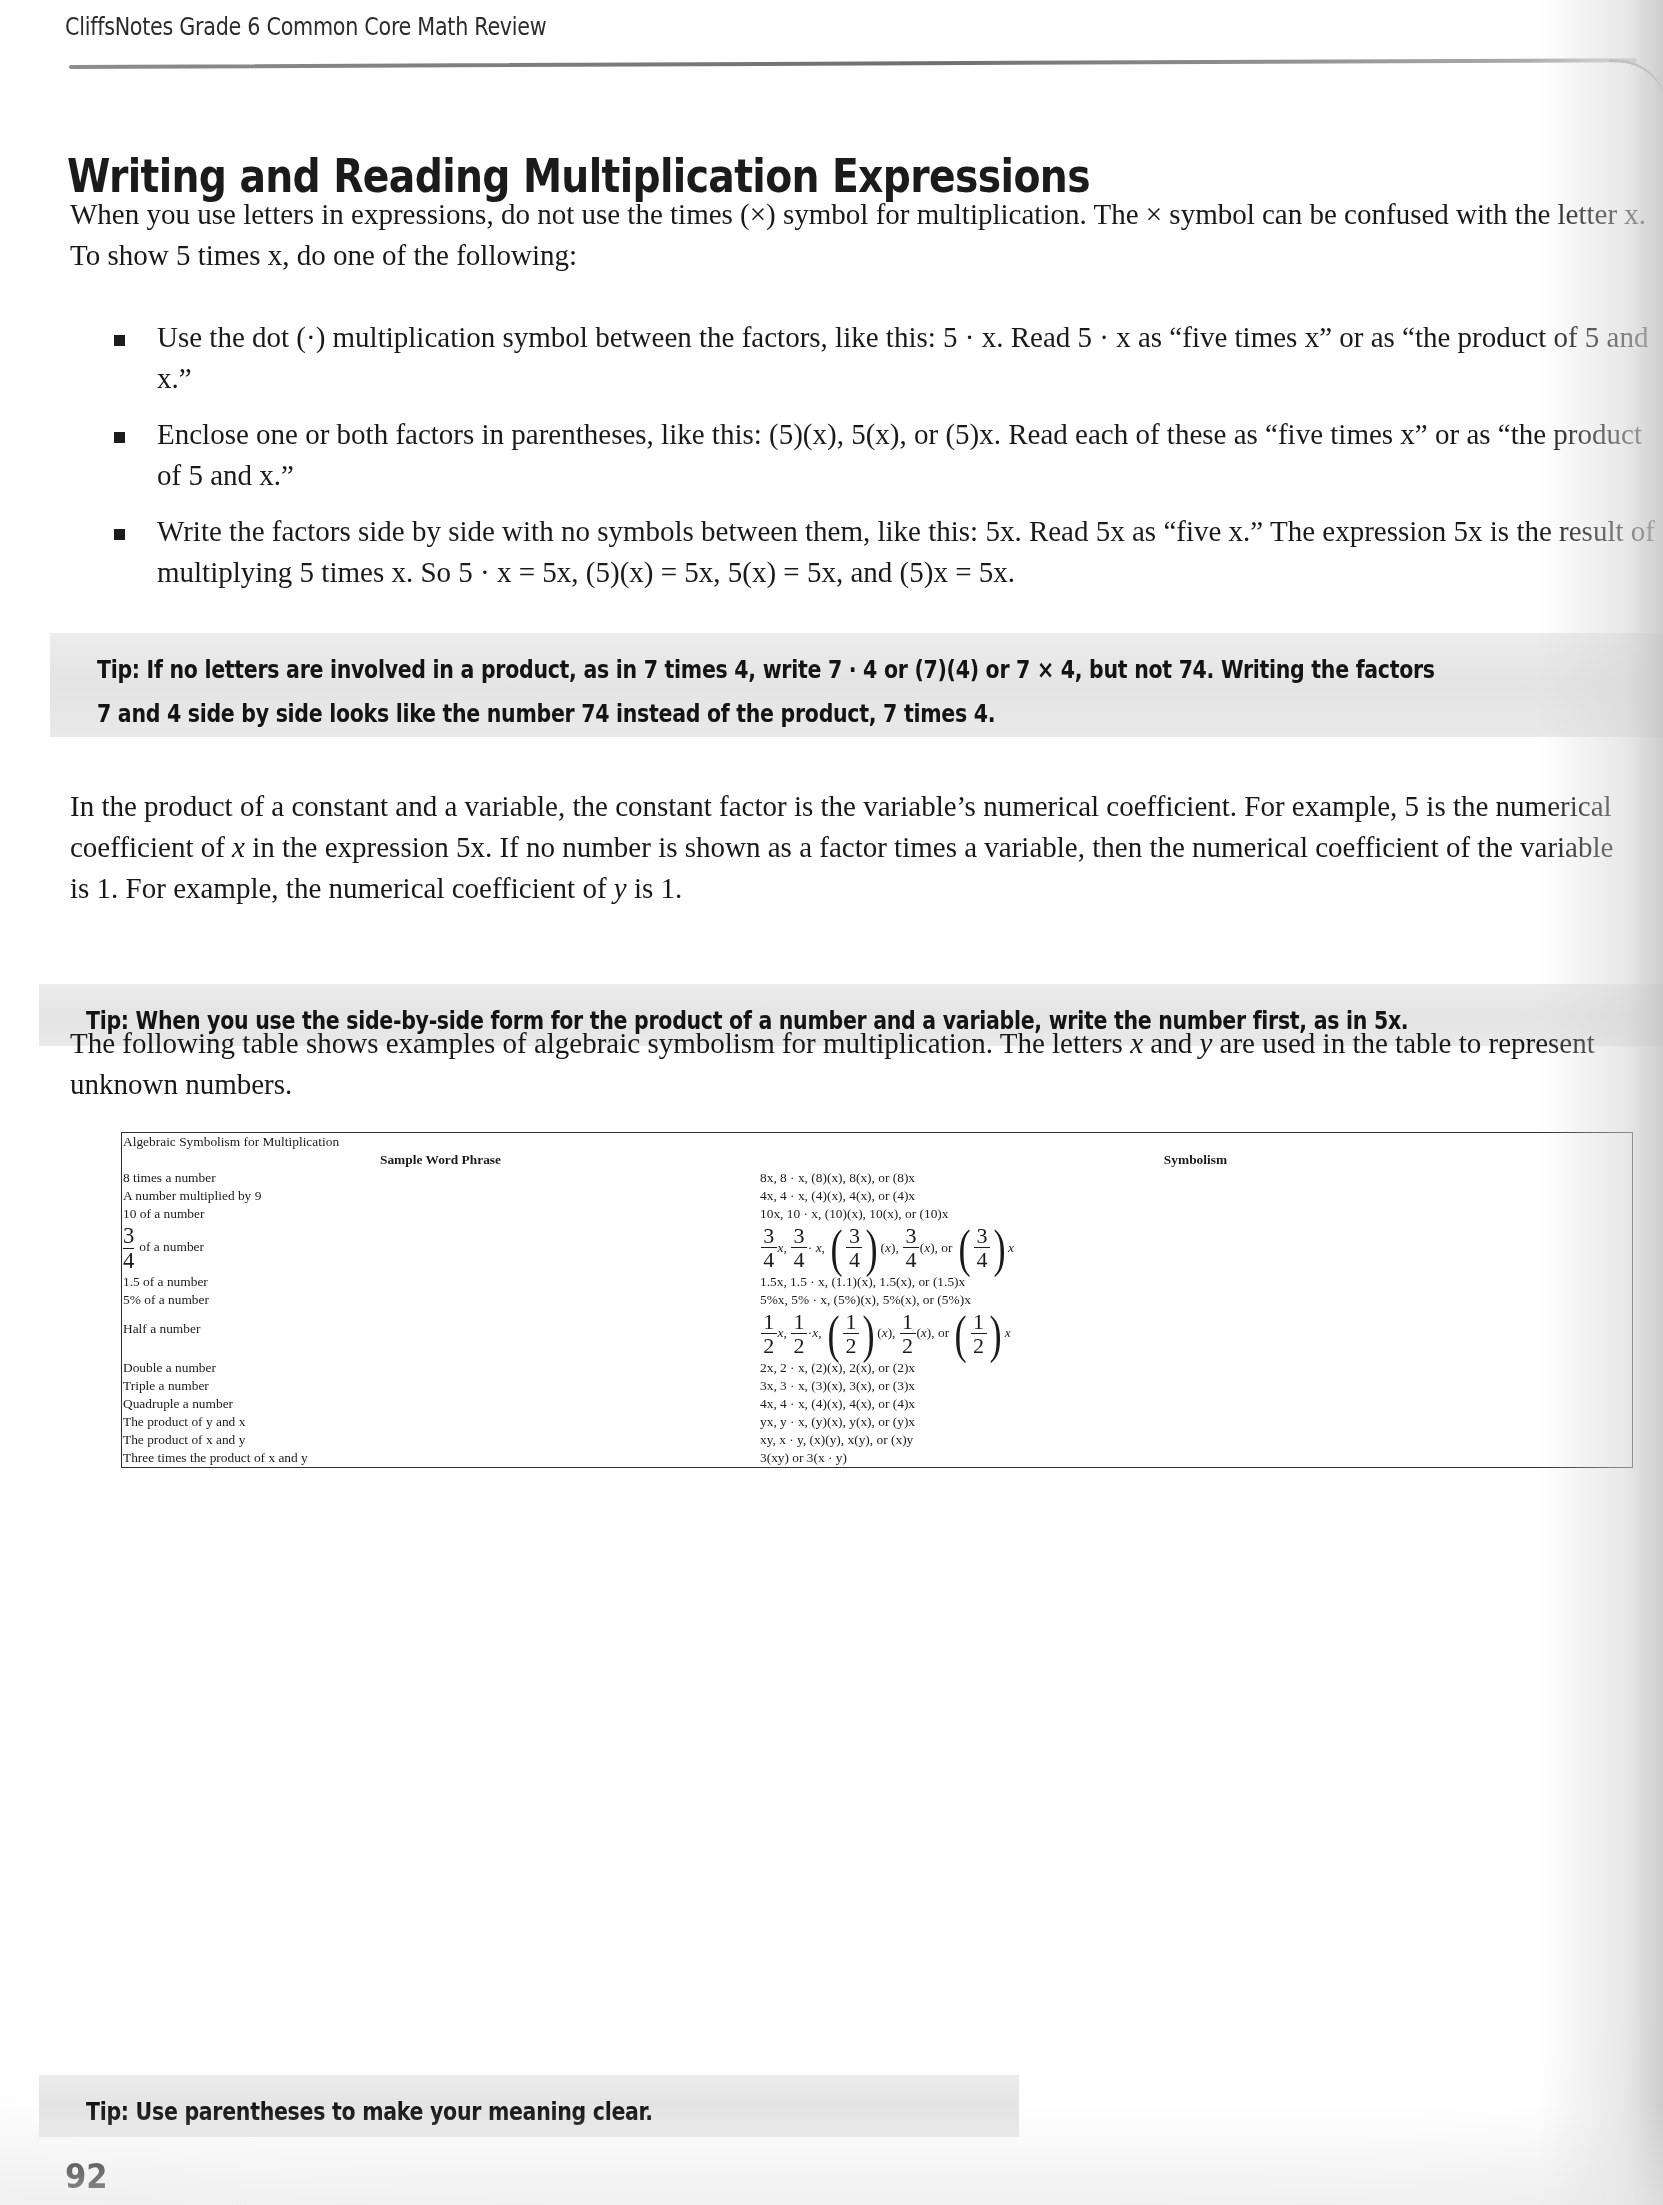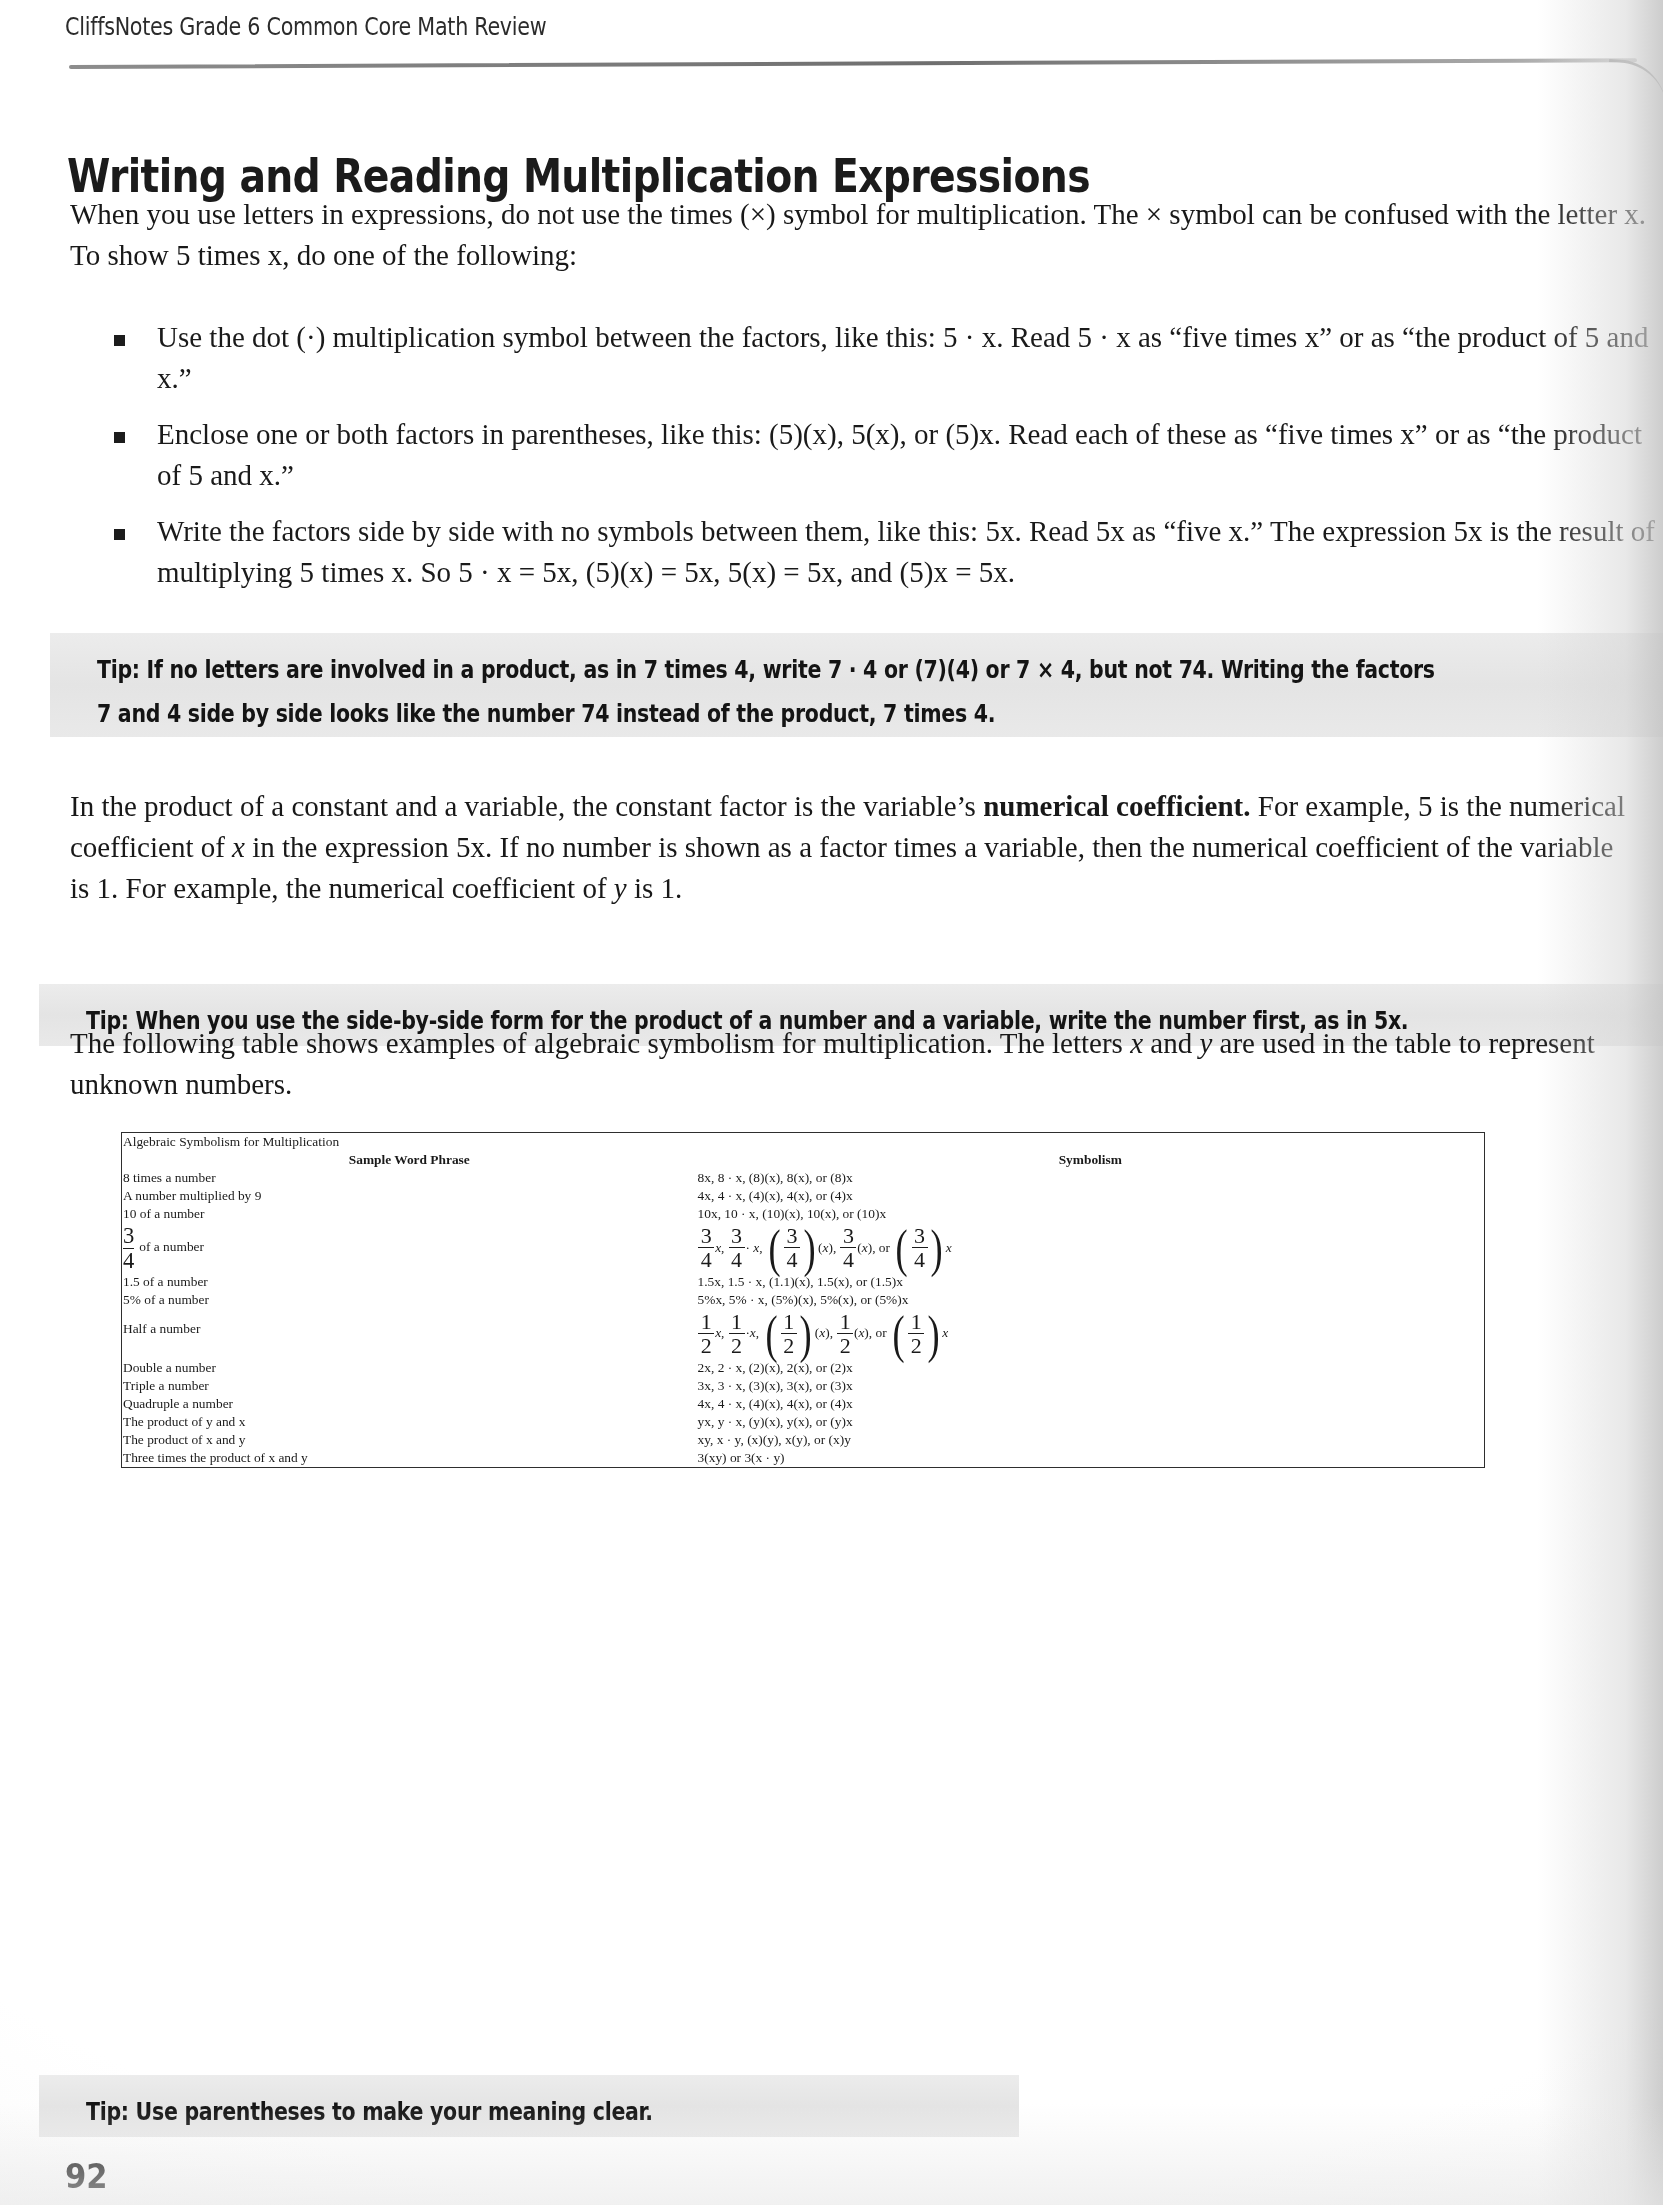--- a/index.html
+++ b/index.html
@@ -105,21 +105,21 @@
     left: 70px;
     top: 786px;
     width: 1558px;
   }
   .para-table-lead {
     left: 70px;
     top: 1023px;
     width: 1558px;
   }
   .it { font-style: italic; }
-  .bd { font-weight: bold; }
+  .bd { font-weight: normal; }
 
   
   ul.bullets {
     position: absolute;
     left: 70px;
     top: 317px;
     width: 1591px;
     margin: 0;
     padding: 0;
     list-style: none;
@@ -154,21 +154,21 @@
     box-sizing: border-box;
   }
   .tip span { display: block; transform: scaleX(0.95); transform-origin: left center; white-space: nowrap; }
   #tip-1 { left: 50px; top: 633px; width: 1625px; height: 104px; }
   #tip-2 { left: 39px; top: 946px; width: 1625px; height: 62px; margin-top: 38px; }
   #tip-3 { left: 39px; top: 2075px; width: 980px; height: 62px; }
   .tbl-wrap {
     position: absolute;
     left: 121px;
     top: 1132px;
-    width: 1364px;
+    width: 1512px;
     border: 1.7px solid #2e2e2e;
     box-sizing: border-box;
     background: #fff;
   }
   .tbl-wrap table { width: 100%; border-collapse: collapse; }
 
   
   .frac {
     display: inline-block;
     vertical-align: middle;

